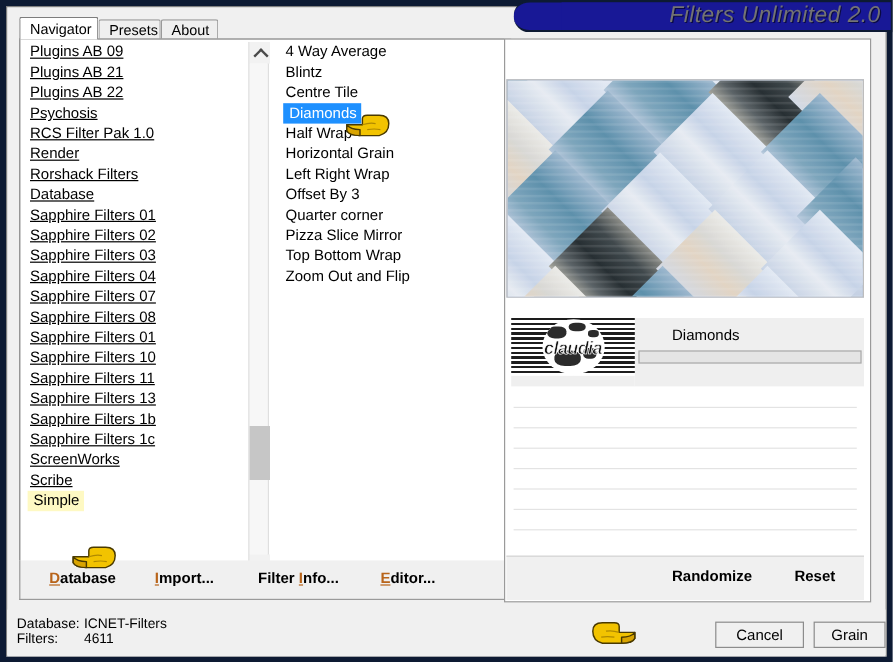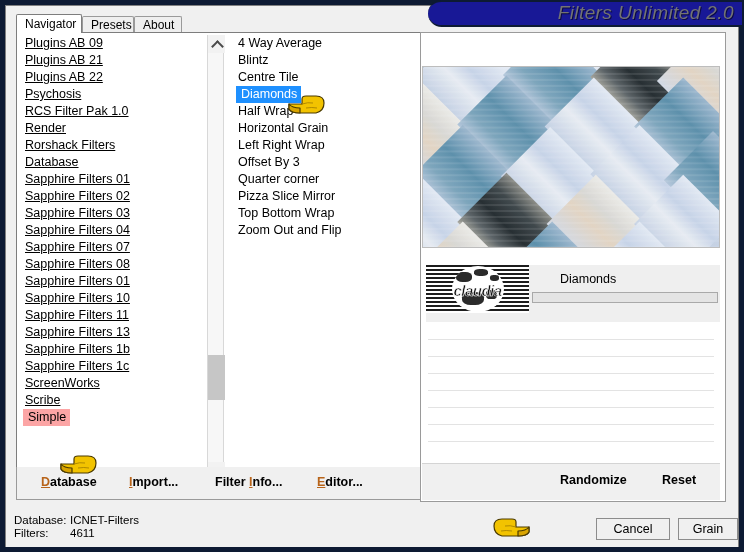--- a/index.html
+++ b/index.html
@@ -132,21 +132,21 @@
 
   .li {
     height: 17px;
     line-height: 17px;
     padding-left: 5px;
     white-space: nowrap;
     box-sizing: border-box;
     display: block;
   }
   .li.sel-blue { background: #1e90ff; color: #ffffff; display:inline-block; padding-right:4px; }
-  .li.sel-gray { background: #fca5a5; color: #000000; display:inline-block; padding-right:4px; }
+  .li.sel-gray { background: #fef9c3; color: #000000; display:inline-block; padding-right:4px; }
 
   
   .scrollbar {
     position: absolute;
     left: 190px; top: 2px;
     width: 17px; height: 445px;
     background: #fafafa;
     border-left: 1px solid #d8d8d8;
     border-right: 1px solid #d8d8d8;
     box-sizing: border-box;

